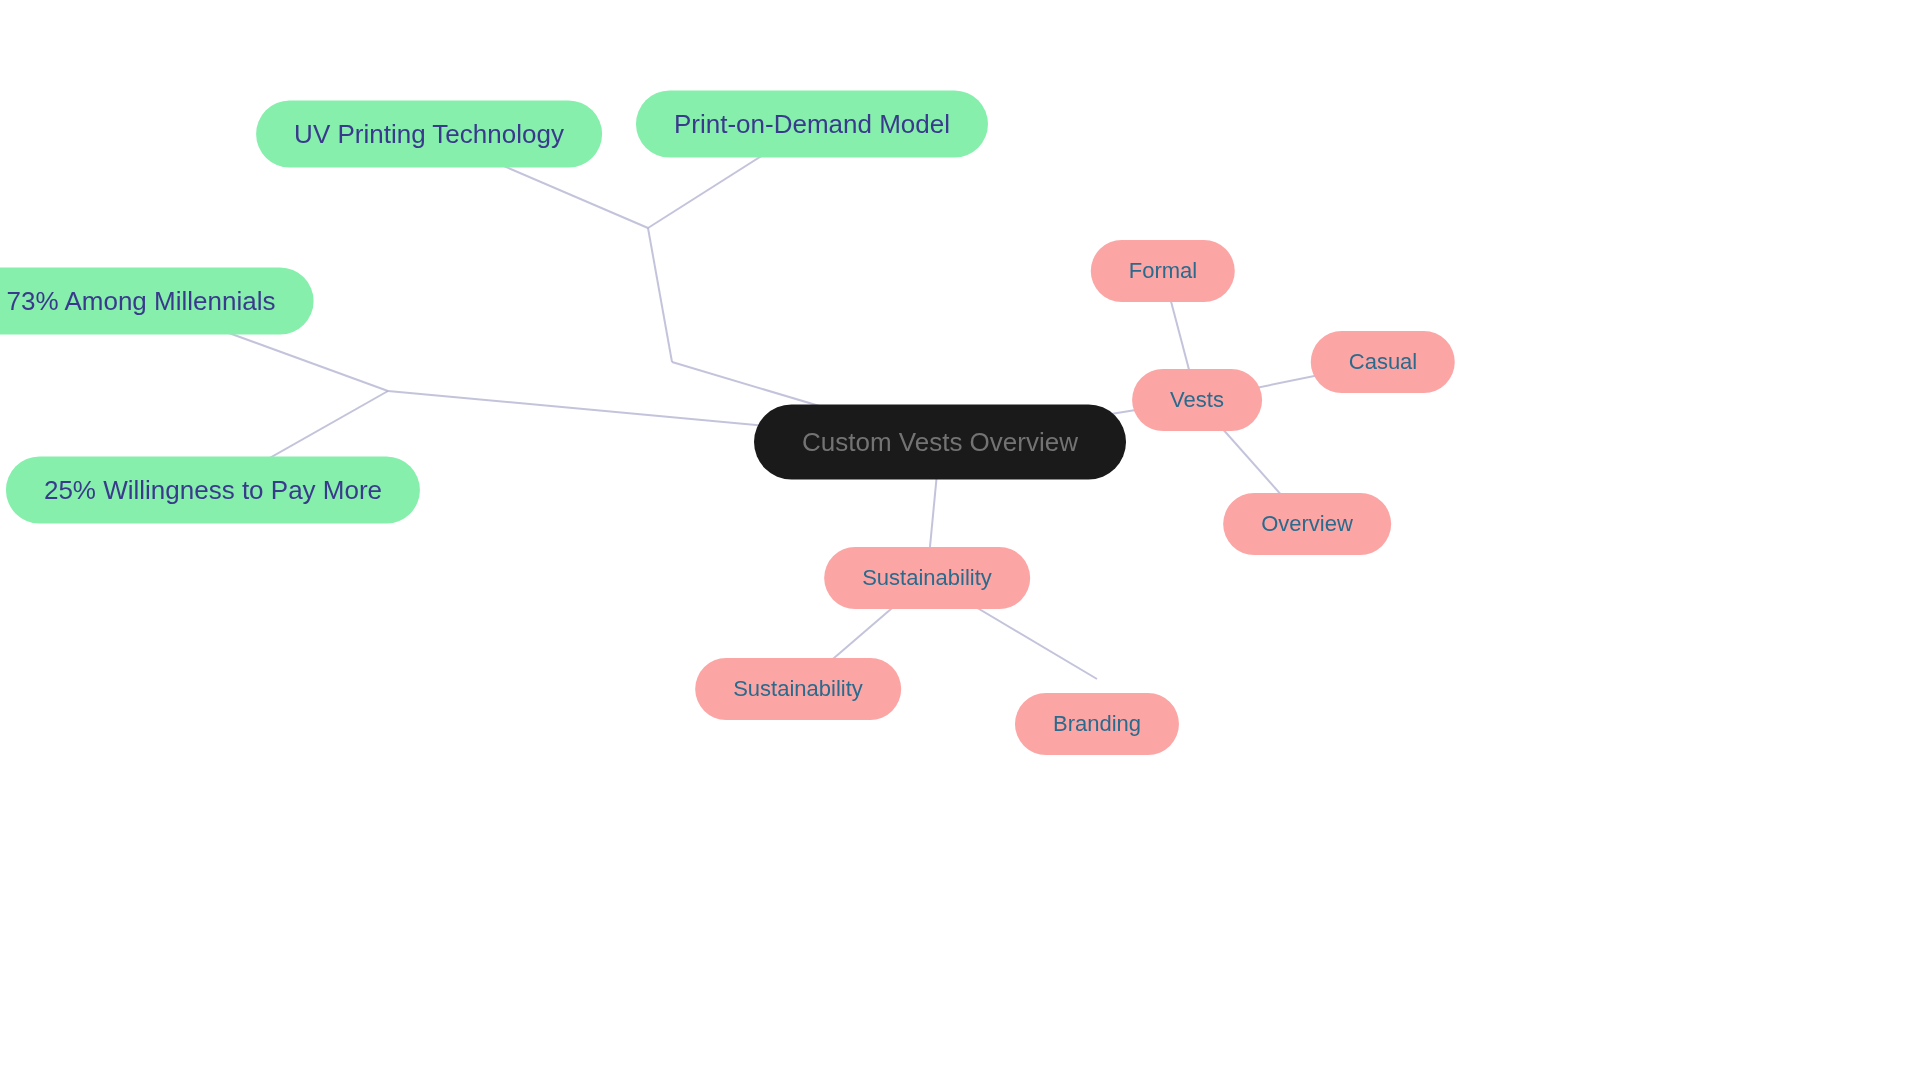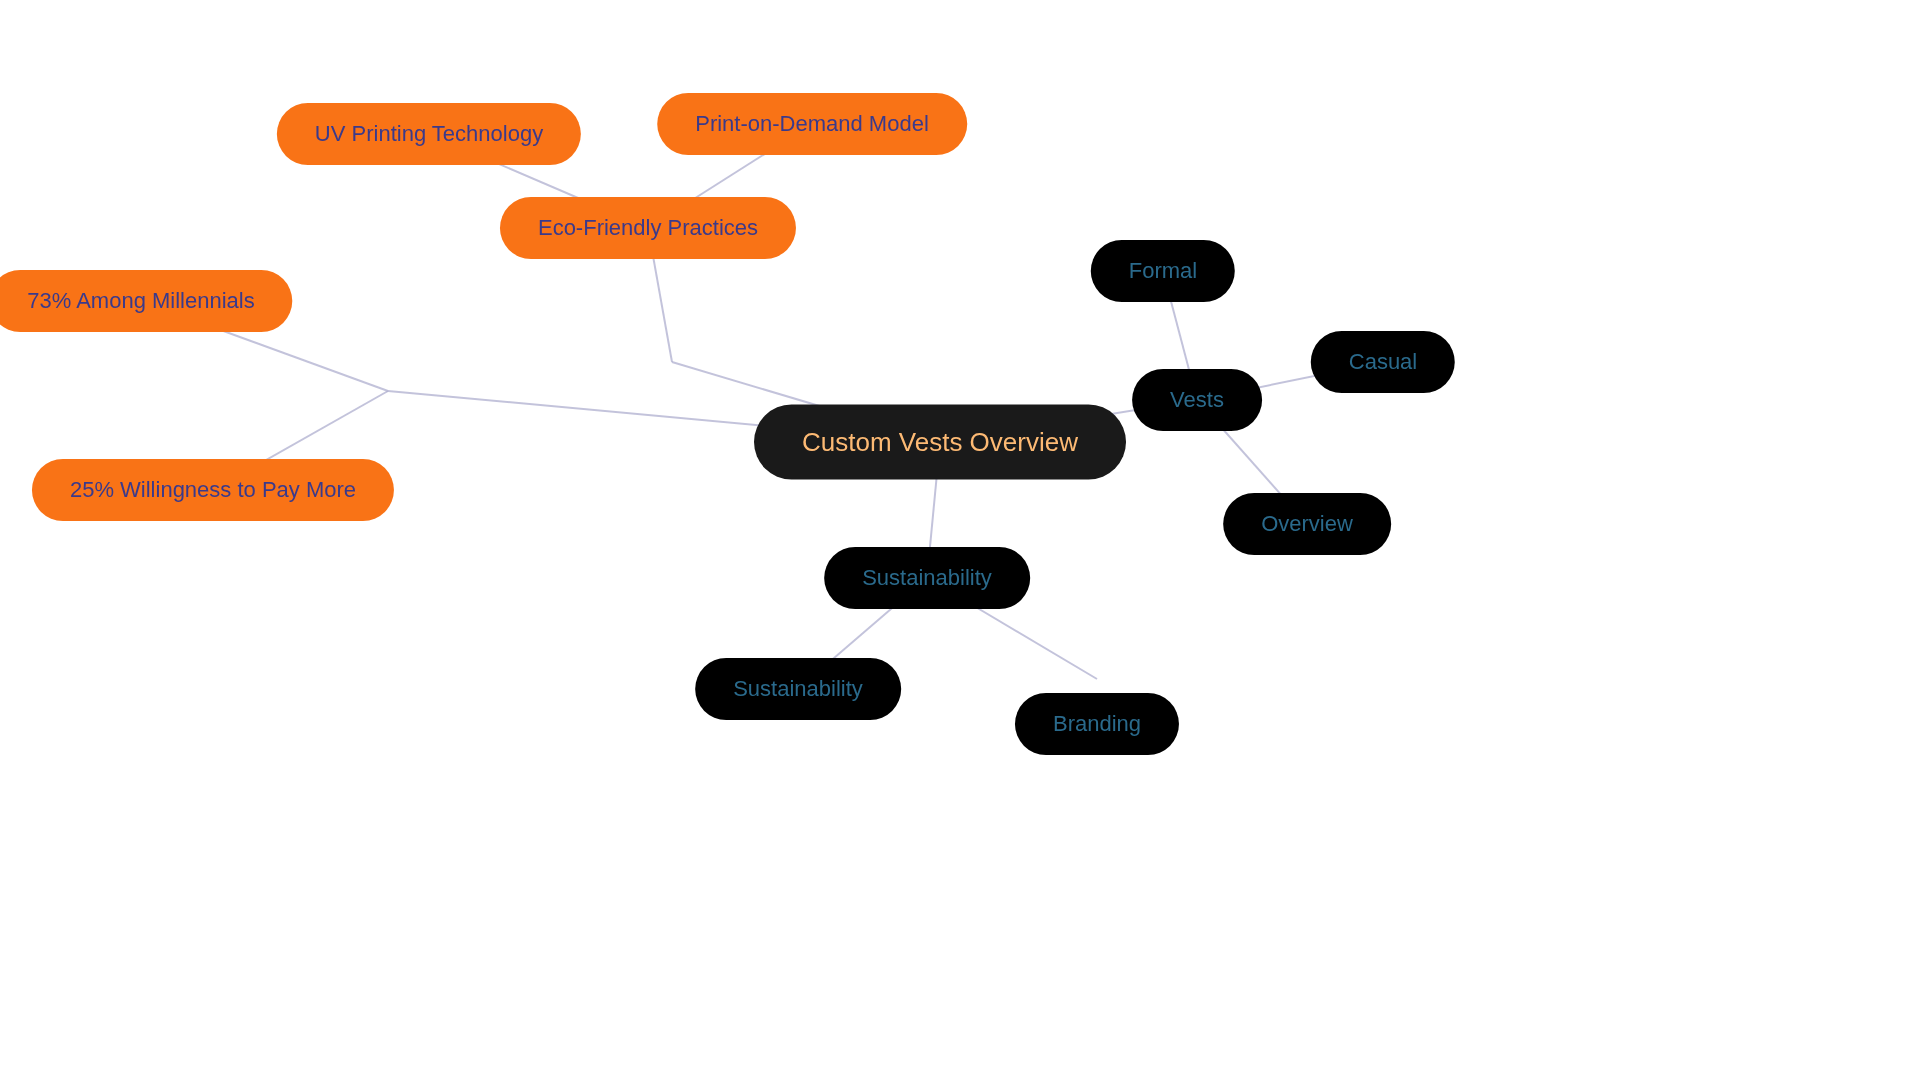--- a/index.html
+++ b/index.html
@@ -23,36 +23,36 @@
       align-items: center;
       justify-content: center;
       text-align: center;
       border-radius: 50px;
       font-size: 22px;
       cursor: pointer;
       transform: translate(-50%, -50%);
     }
     .node-center {
       background: #1a1a1a;
-      color: #fdba74;
+      color: #737373;
       padding: 22px 48px;
       font-size: 26px;
       font-weight: 500;
       border-radius: 50px;
       z-index: 10;
     }
     .node-purple {
-      background: #f97316;
+      background: #86efac;
       color: #3a3a8c;
       padding: 18px 38px;
-      font-size: 22px;
+      font-size: 26px;
       border-radius: 50px;
     }
     .node-blue {
-      background: #000000;
+      background: #fca5a5;
       color: #2a6a8c;
       padding: 18px 38px;
       font-size: 22px;
       border-radius: 50px;
     }
   </style>
 </head>
 <body>
 
 <svg id="mindmap-canvas">
@@ -67,21 +67,20 @@
     <line x1="1197" y1="400" x2="1163" y2="271" stroke="#aaaacc" stroke-width="2" opacity="0.7"></line>
     <line x1="1197" y1="400" x2="1383" y2="362" stroke="#aaaacc" stroke-width="2" opacity="0.7"></line>
     <line x1="1197" y1="400" x2="1307" y2="524" stroke="#aaaacc" stroke-width="2" opacity="0.7"></line>
     <line x1="940" y1="442" x2="927" y2="578" stroke="#aaaacc" stroke-width="2" opacity="0.7"></line>
     <line x1="927" y1="578" x2="798" y2="689" stroke="#aaaacc" stroke-width="2" opacity="0.7"></line>
     <line x1="927" y1="578" x2="1097" y2="679" stroke="#aaaacc" stroke-width="2" opacity="0.7"></line>
   </svg>
 
 <div id="nodes-container" style="position:absolute;top:0;left:0;width:1920px;height:1083px;pointer-events:none;">
 <div class="node node-center" style="left: 940px; top: 442px;">Custom Vests Overview</div>
-    <div class="node node-purple" style="left: 648px; top: 228px;">Eco-Friendly Practices</div>
     <div class="node node-purple" style="left: 429px; top: 134px;">UV Printing Technology</div>
     <div class="node node-purple" style="left: 812px; top: 124px;">Print-on-Demand Model</div>
     <div class="node node-purple" style="left: 141px; top: 301px;">73% Among Millennials</div>
     <div class="node node-purple" style="left: 213px; top: 490px;">25% Willingness to Pay More</div>
     <div class="node node-blue" style="left: 1197px; top: 400px;">Vests</div>
     <div class="node node-blue" style="left: 1163px; top: 271px;">Formal</div>
     <div class="node node-blue" style="left: 1383px; top: 362px;">Casual</div>
     <div class="node node-blue" style="left: 1307px; top: 524px;">Overview</div>
     <div class="node node-blue" style="left: 927px; top: 578px;">Sustainability</div>
     <div class="node node-blue" style="left: 798px; top: 689px;">Sustainability</div>

